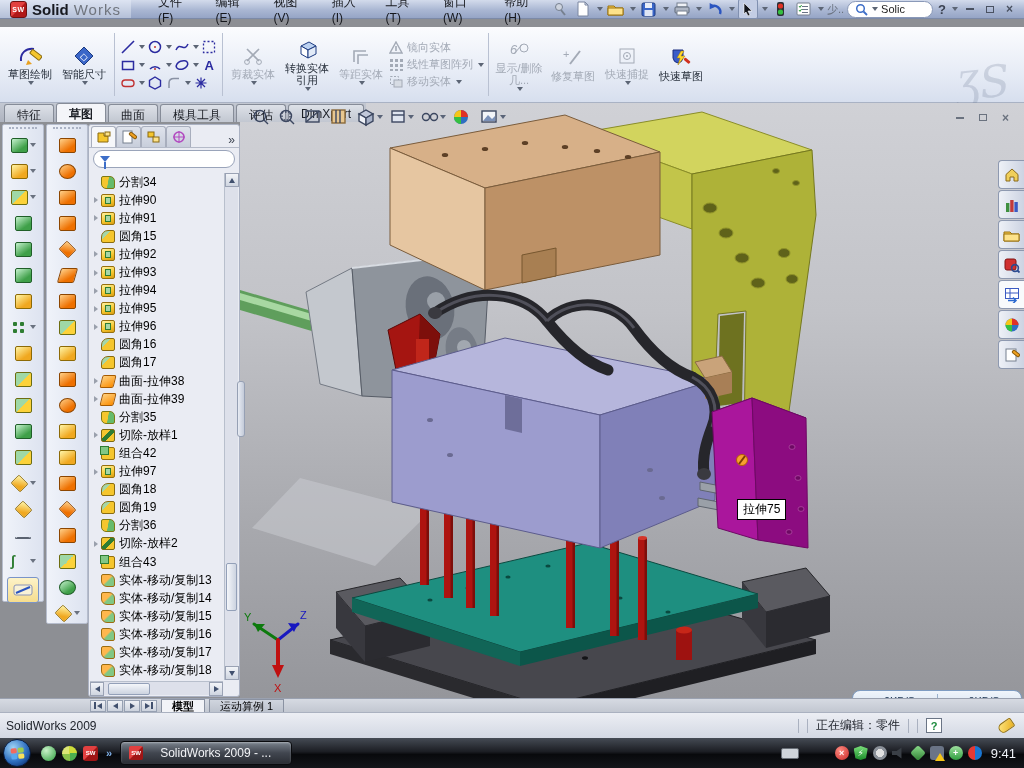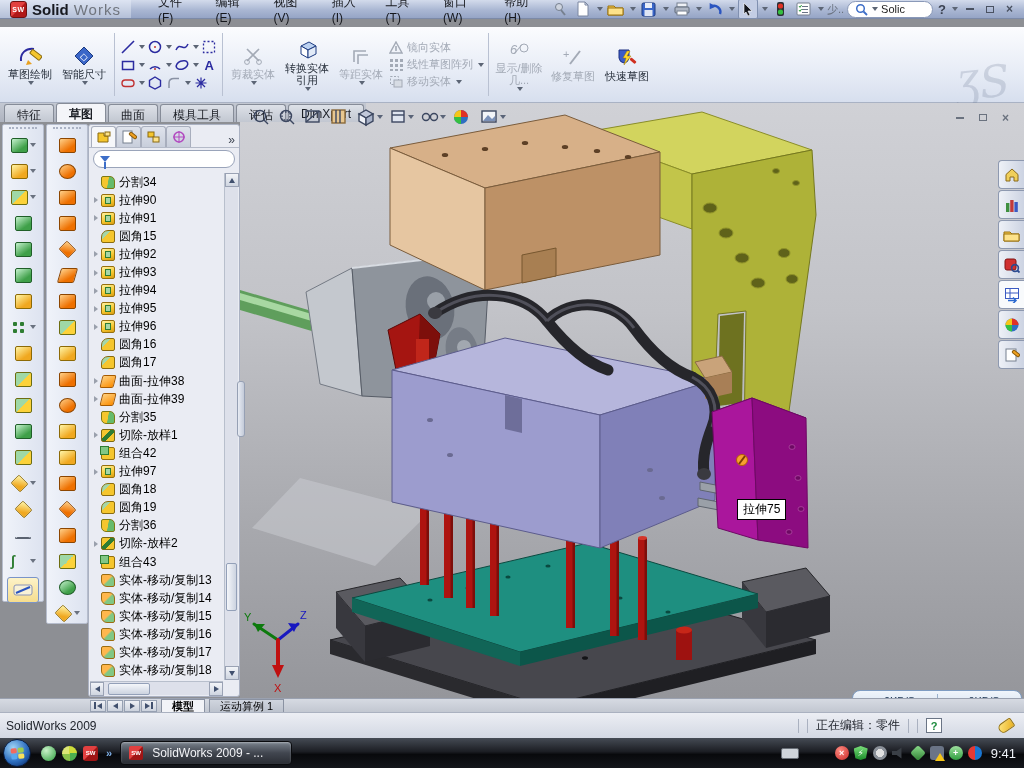--- a/index.html
+++ b/index.html
@@ -128,21 +128,21 @@
 #orb{width:28px;height:28px;border-radius:50%;margin-left:3px;background:radial-gradient(circle at 35% 30%,#9fd4f6,#2e6fc0 55%,#0b2f6e 90%);border:1px solid #0a1d40;display:flex;align-items:center;justify-content:center}
 .flag{display:grid;grid-template-columns:6px 6px;grid-template-rows:5px 5px;gap:1px;transform:rotate(-6deg)}
 .flag i{border-radius:1.5px}
 .f1{background:#f26a5e}.f2{background:#9ccc4e}.f3{background:#58a8f0}.f4{background:#f8e05a}
 #qlaunch{display:flex;align-items:center;gap:6px;margin-left:10px}
 .qlico{width:15px;height:15px;border-radius:50%}
 .ql-msg{background:radial-gradient(circle at 35% 30%,#c8f2c8,#2f9e3f)}
 .ql-ball{background:conic-gradient(#cddc39 0 25%,#4caf50 0 50%,#8bc34a 0 75%,#dce775 0);border-radius:50%}
 .ql-sw{border-radius:3px;background:linear-gradient(135deg,#e24040 48%,#a01515 52%);color:#fff;font-size:6px;font-weight:bold;display:flex;align-items:center;justify-content:center}
 .chev{color:#7fb0e8;font-size:11px;font-weight:bold;margin-left:2px}
-.taskwin{height:24px;display:flex;align-items:center;gap:9px;border:1px solid #0a0b0e;border-radius:4px;padding:0 8px;margin-left:8px;color:#f2f3f6;font-size:12px;background:linear-gradient(#5c636d,#30343c 50%,#1d2026);box-shadow:inset 0 1px 0 rgba(255,255,255,.25)}
+.taskwin{height:24px;display:flex;align-items:center;gap:17px;border:1px solid #0a0b0e;border-radius:4px;padding:0 8px;margin-left:8px;color:#f2f3f6;font-size:12px;background:linear-gradient(#5c636d,#30343c 50%,#1d2026);box-shadow:inset 0 1px 0 rgba(255,255,255,.25)}
 .taskwin.active{background:linear-gradient(#7a828d,#41464f 50%,#2a2d34);box-shadow:inset 0 1px 2px rgba(255,255,255,.35)}
 .tw-ico{width:14px;height:14px;border-radius:2px;flex:none}
 .tw-sw{background:linear-gradient(135deg,#e24040 48%,#a01515 52%);color:#fff;font-size:6px;font-weight:bold;display:flex;align-items:center;justify-content:center}
 .tw-paint{background:linear-gradient(#e8e8ee 55%,#caa26a 55%);border:1px solid #555}
 #tray{margin-left:auto;display:flex;align-items:center;gap:5px;margin-right:8px}
 .kbico{width:18px;height:11px;background:#cfd4da;border:1px solid #6a7078;border-radius:2px}
 .trico{width:14px;height:14px;border-radius:3px;display:flex;align-items:center;justify-content:center;font-size:9px;color:#fff;font-weight:bold}
 .t-red{background:radial-gradient(circle at 35% 30%,#ff8a80,#c62828);border-radius:50%}
 .t-gsh{background:linear-gradient(#7ae07a,#1b8a2a);clip-path:polygon(50% 0,100% 18%,88% 88%,50% 100%,12% 88%,0 18%)}
 .t-gear{background:radial-gradient(circle at 50% 50%,#e0e0e0 40%,#8a9098 41%);border-radius:50%}
@@ -441,20 +441,31 @@
       <span class="dd"></span>
   </div>
   <div class="bigbtn dis">
     <span class="bicon">
         <svg width="22" height="20">
           <text x="1" y="10" font-size="11" fill="#a3aab6">+</text>
           <line x1="8" y1="16" x2="18" y2="3" stroke="#a3aab6" stroke-width="2"></line>
         </svg>
       </span>
     <span>修复草图</span>
+  </div>
+  <div class="bigbtn dis">
+    <span class="bicon">
+        <svg width="20" height="20">
+          <rect x="3" y="3" width="14" height="14" fill="none" stroke="#a3aab6"></rect>
+          <circle cx="10" cy="10" r="3.5" fill="none" stroke="#a3aab6"></circle>
+          <circle cx="10" cy="10" r="1" fill="#a3aab6"></circle>
+        </svg>
+      </span>
+    <span>快速捕捉</span>
+      <span class="dd"></span>
   </div>
   <div class="bigbtn">
     <span class="bicon">
         <svg width="22" height="22">
           <path d="M3,3 h10 v8 a6,6 0 0 1 -5,5 a6,6 0 0 1 -5,-5 z" fill="#3a5cc8" stroke="#1c2e80"></path>
           <polygon points="11,4 7,11 10,11 8,18 15,9 11,9 14,4" fill="#ffd82e" stroke="#a07800" stroke-width=".5"></polygon>
           <rect x="14" y="12" width="7" height="3" rx="1" transform="rotate(40 17 13)" fill="#d03020"></rect>
         </svg>
       </span>
     <span>快速草图</span>

